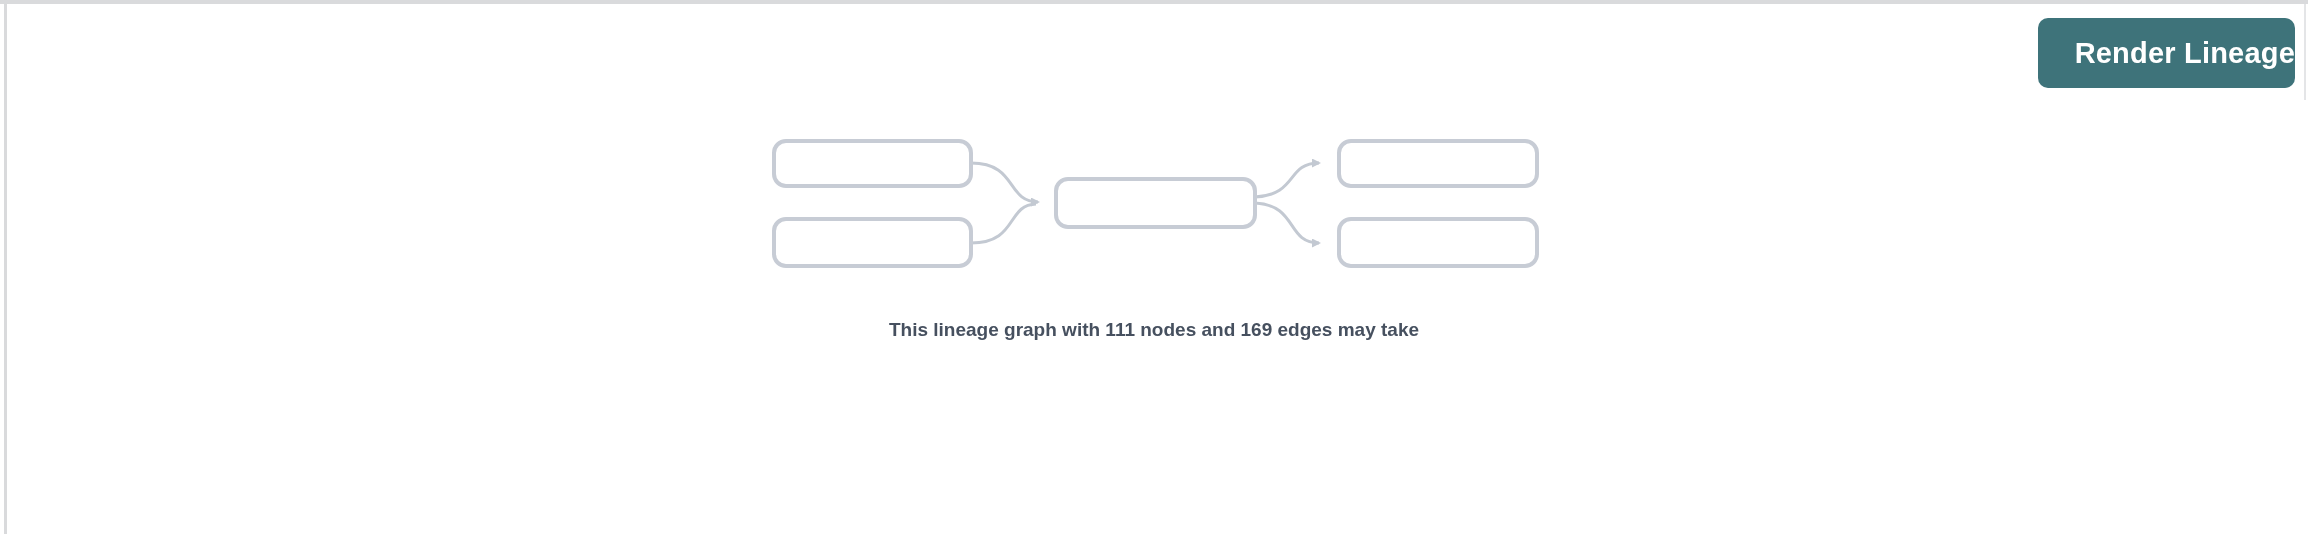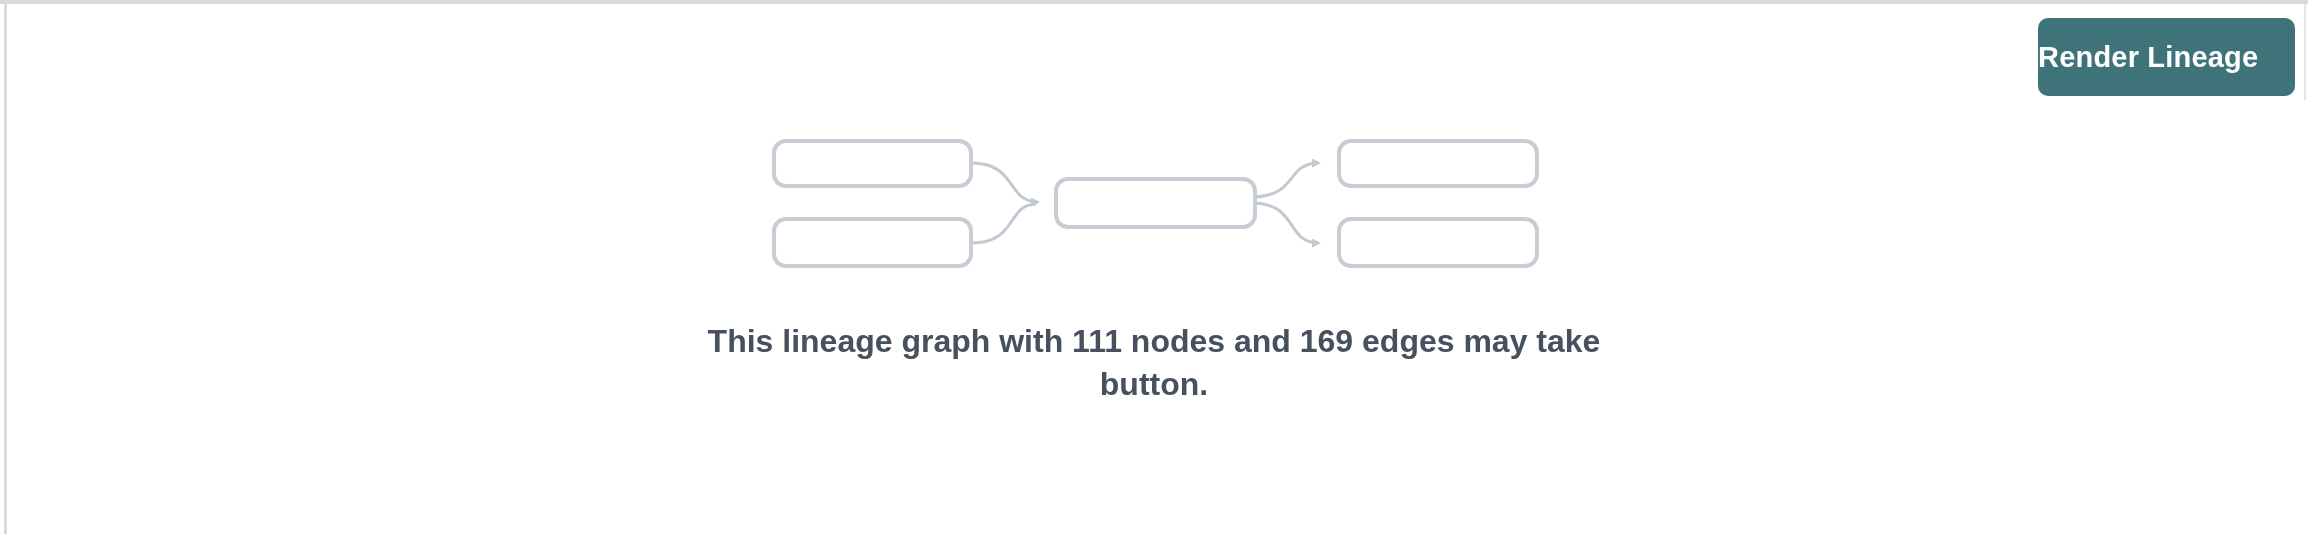--- a/index.html
+++ b/index.html
@@ -34,49 +34,48 @@
     top: 4px; right: 2px;
     width: 2px;
     height: 96px;
     background: #e4e5e7;
   }
   .render-btn {
     position: absolute;
     top: 18px;
     left: 2038px;
     width: 257px;
-    height: 78px;
+    height: 70px;
     background: #3e737a;
     color: #ffffff;
     border: none;
     border-radius: 10px;
     font-family: "Liberation Sans", sans-serif;
     font-size: 29px;
     font-weight: 700;
     line-height: 70px;
-    text-align: left;
+    text-align: right;
     padding: 0;
     cursor: pointer;
     letter-spacing: 0.2px;
   }
   .diagram {
     position: absolute;
     top: 135px;
     left: 770px;
     width: 780px;
     height: 140px;
   }
   .empty-message {
     position: absolute;
-    top: 320px;
+    top: 308px;
     left: 50%;
     transform: translateX(-50%);
-    text-align: center;
     color: #46505f;
-    font-size: 32px;
+    font-size: 19px;
     font-weight: 700;
     line-height: 43px;
     white-space: nowrap;
   }
 </style>
 </head>
 <body>
 
 <div class="page">
 
@@ -100,16 +99,15 @@
 
     <rect x="4" y="6" width="197" height="45" rx="12" fill="#ffffff" stroke="#c7ccd5" stroke-width="4"></rect>
     <rect x="4" y="84" width="197" height="47" rx="12" fill="#ffffff" stroke="#c7ccd5" stroke-width="4"></rect>
     <rect x="286" y="44" width="199" height="48" rx="12" fill="#ffffff" stroke="#c7ccd5" stroke-width="4"></rect>
     <rect x="569" y="6" width="198" height="45" rx="12" fill="#ffffff" stroke="#c7ccd5" stroke-width="4"></rect>
     <rect x="569" y="84" width="198" height="47" rx="12" fill="#ffffff" stroke="#c7ccd5" stroke-width="4"></rect>
   </svg>
 
   <div class="empty-message">
     <div>This lineage graph with 111 nodes and 169 edges may take</div>
-    <div>button.</div>
   </div>
 
 </div>
 
 </body></html>

